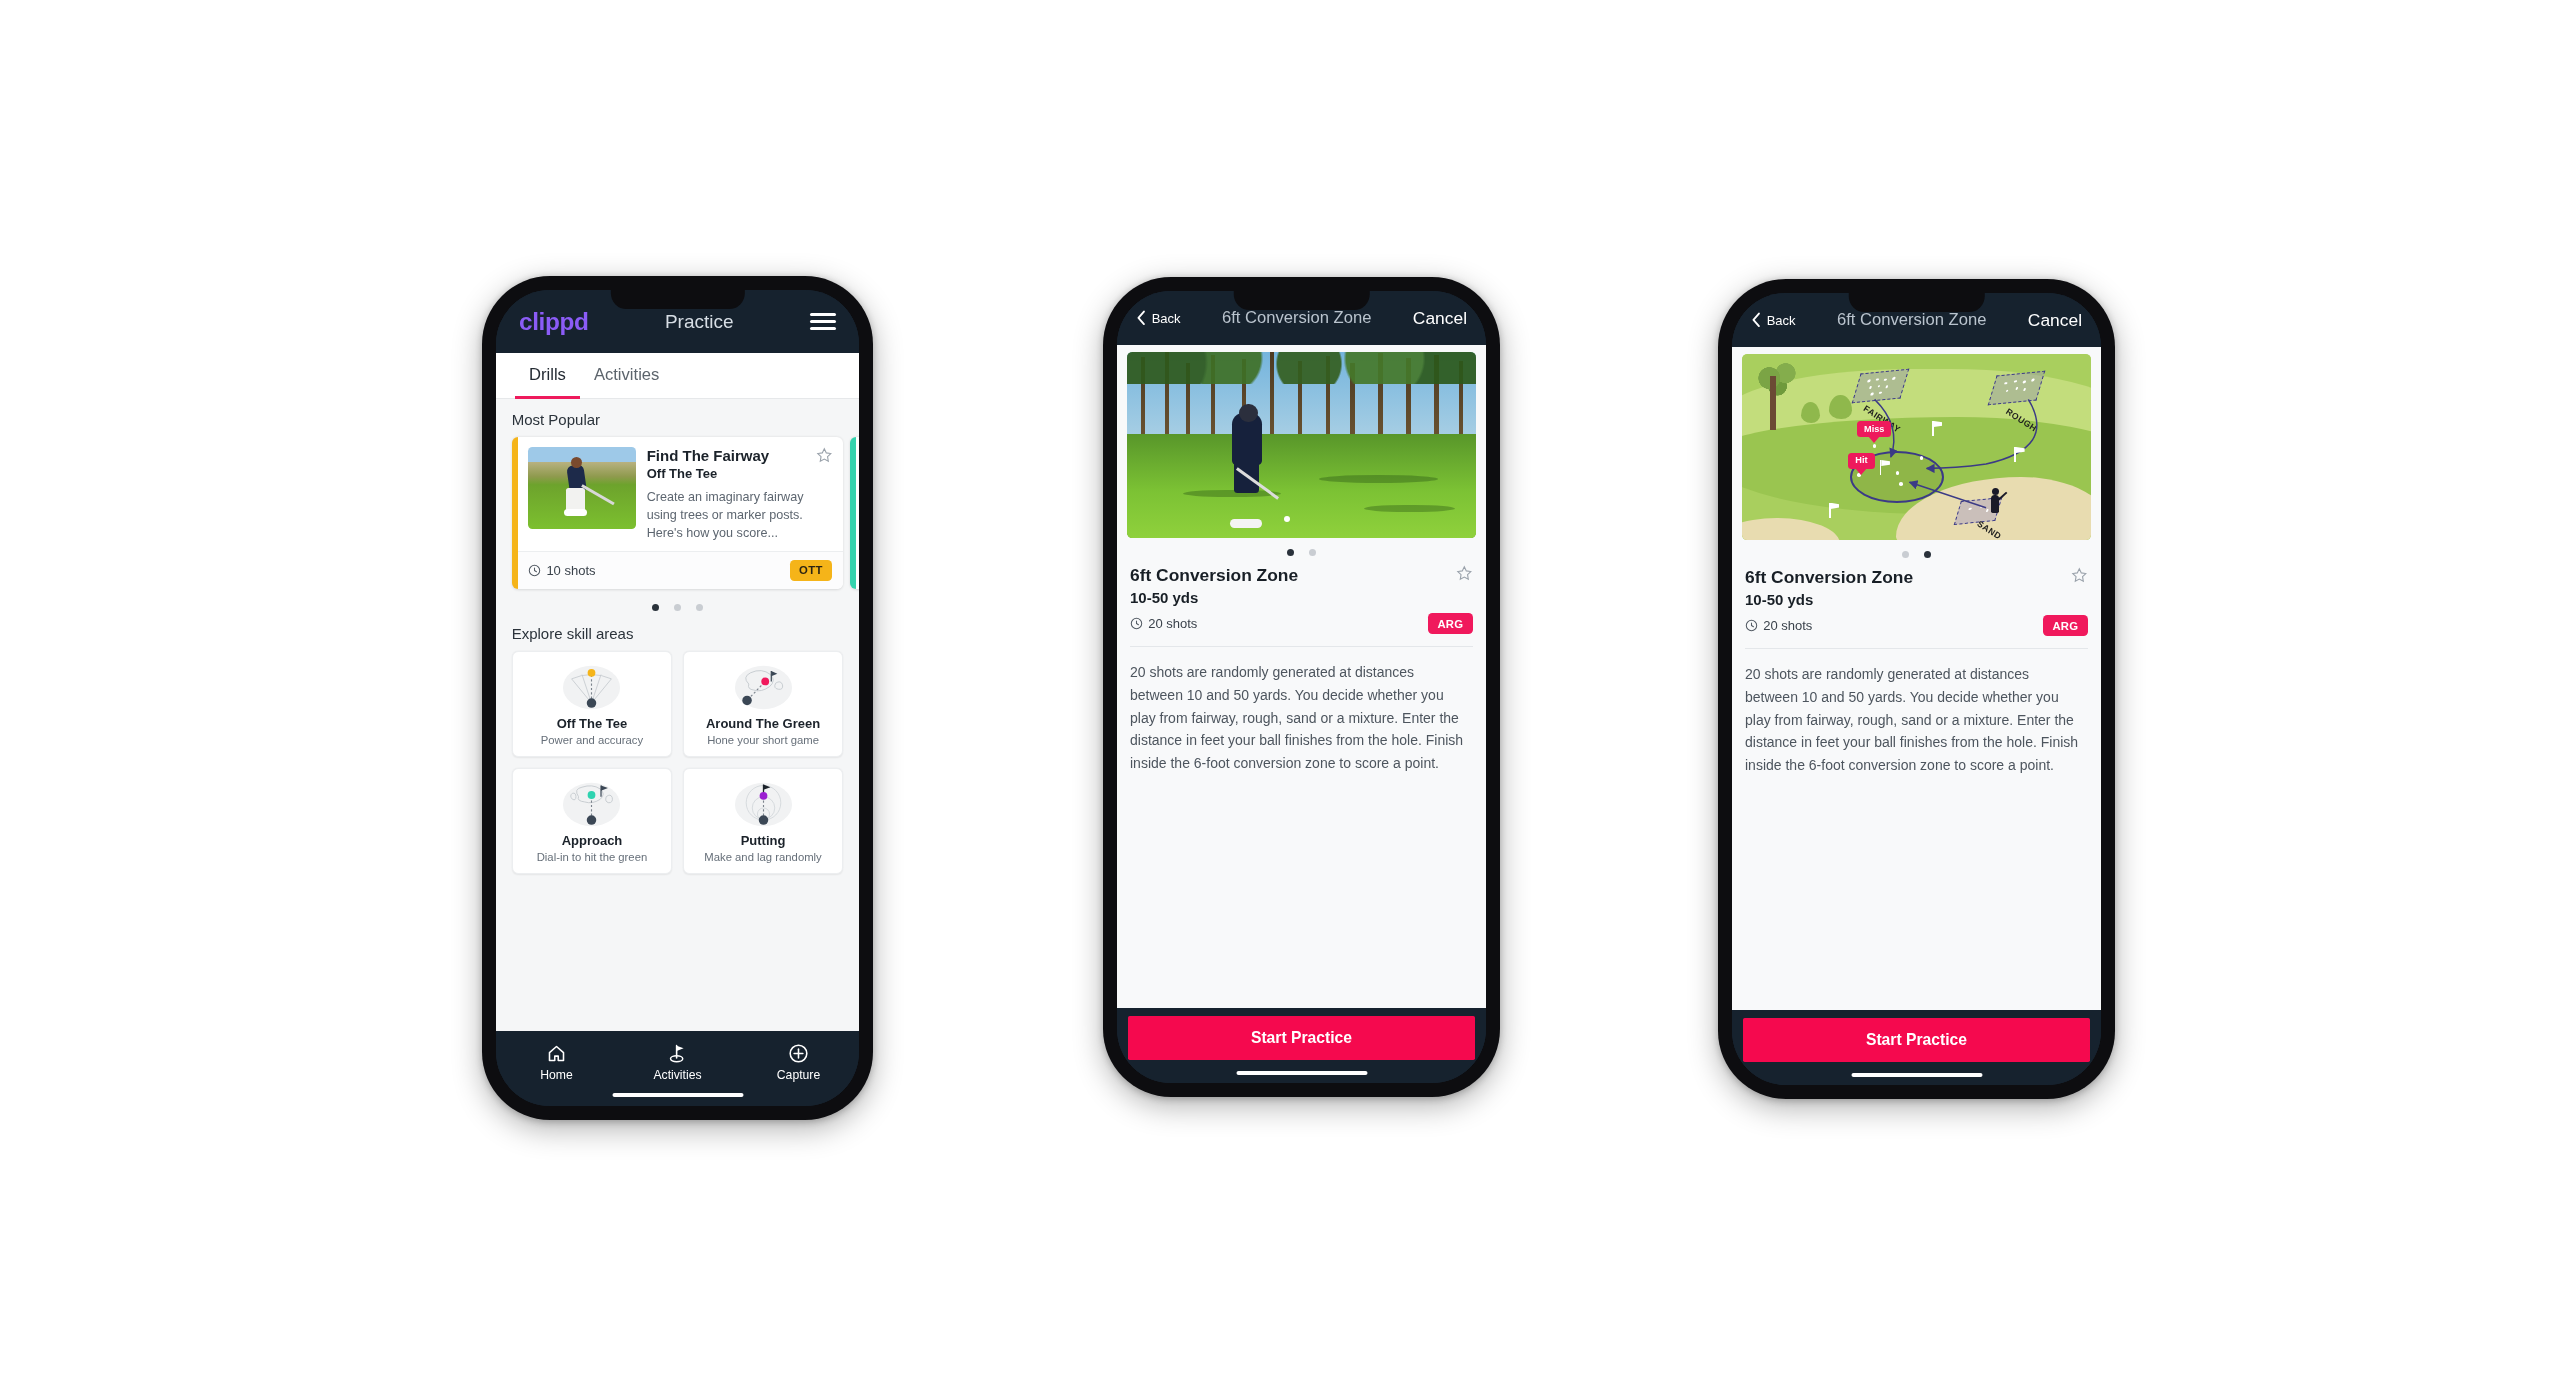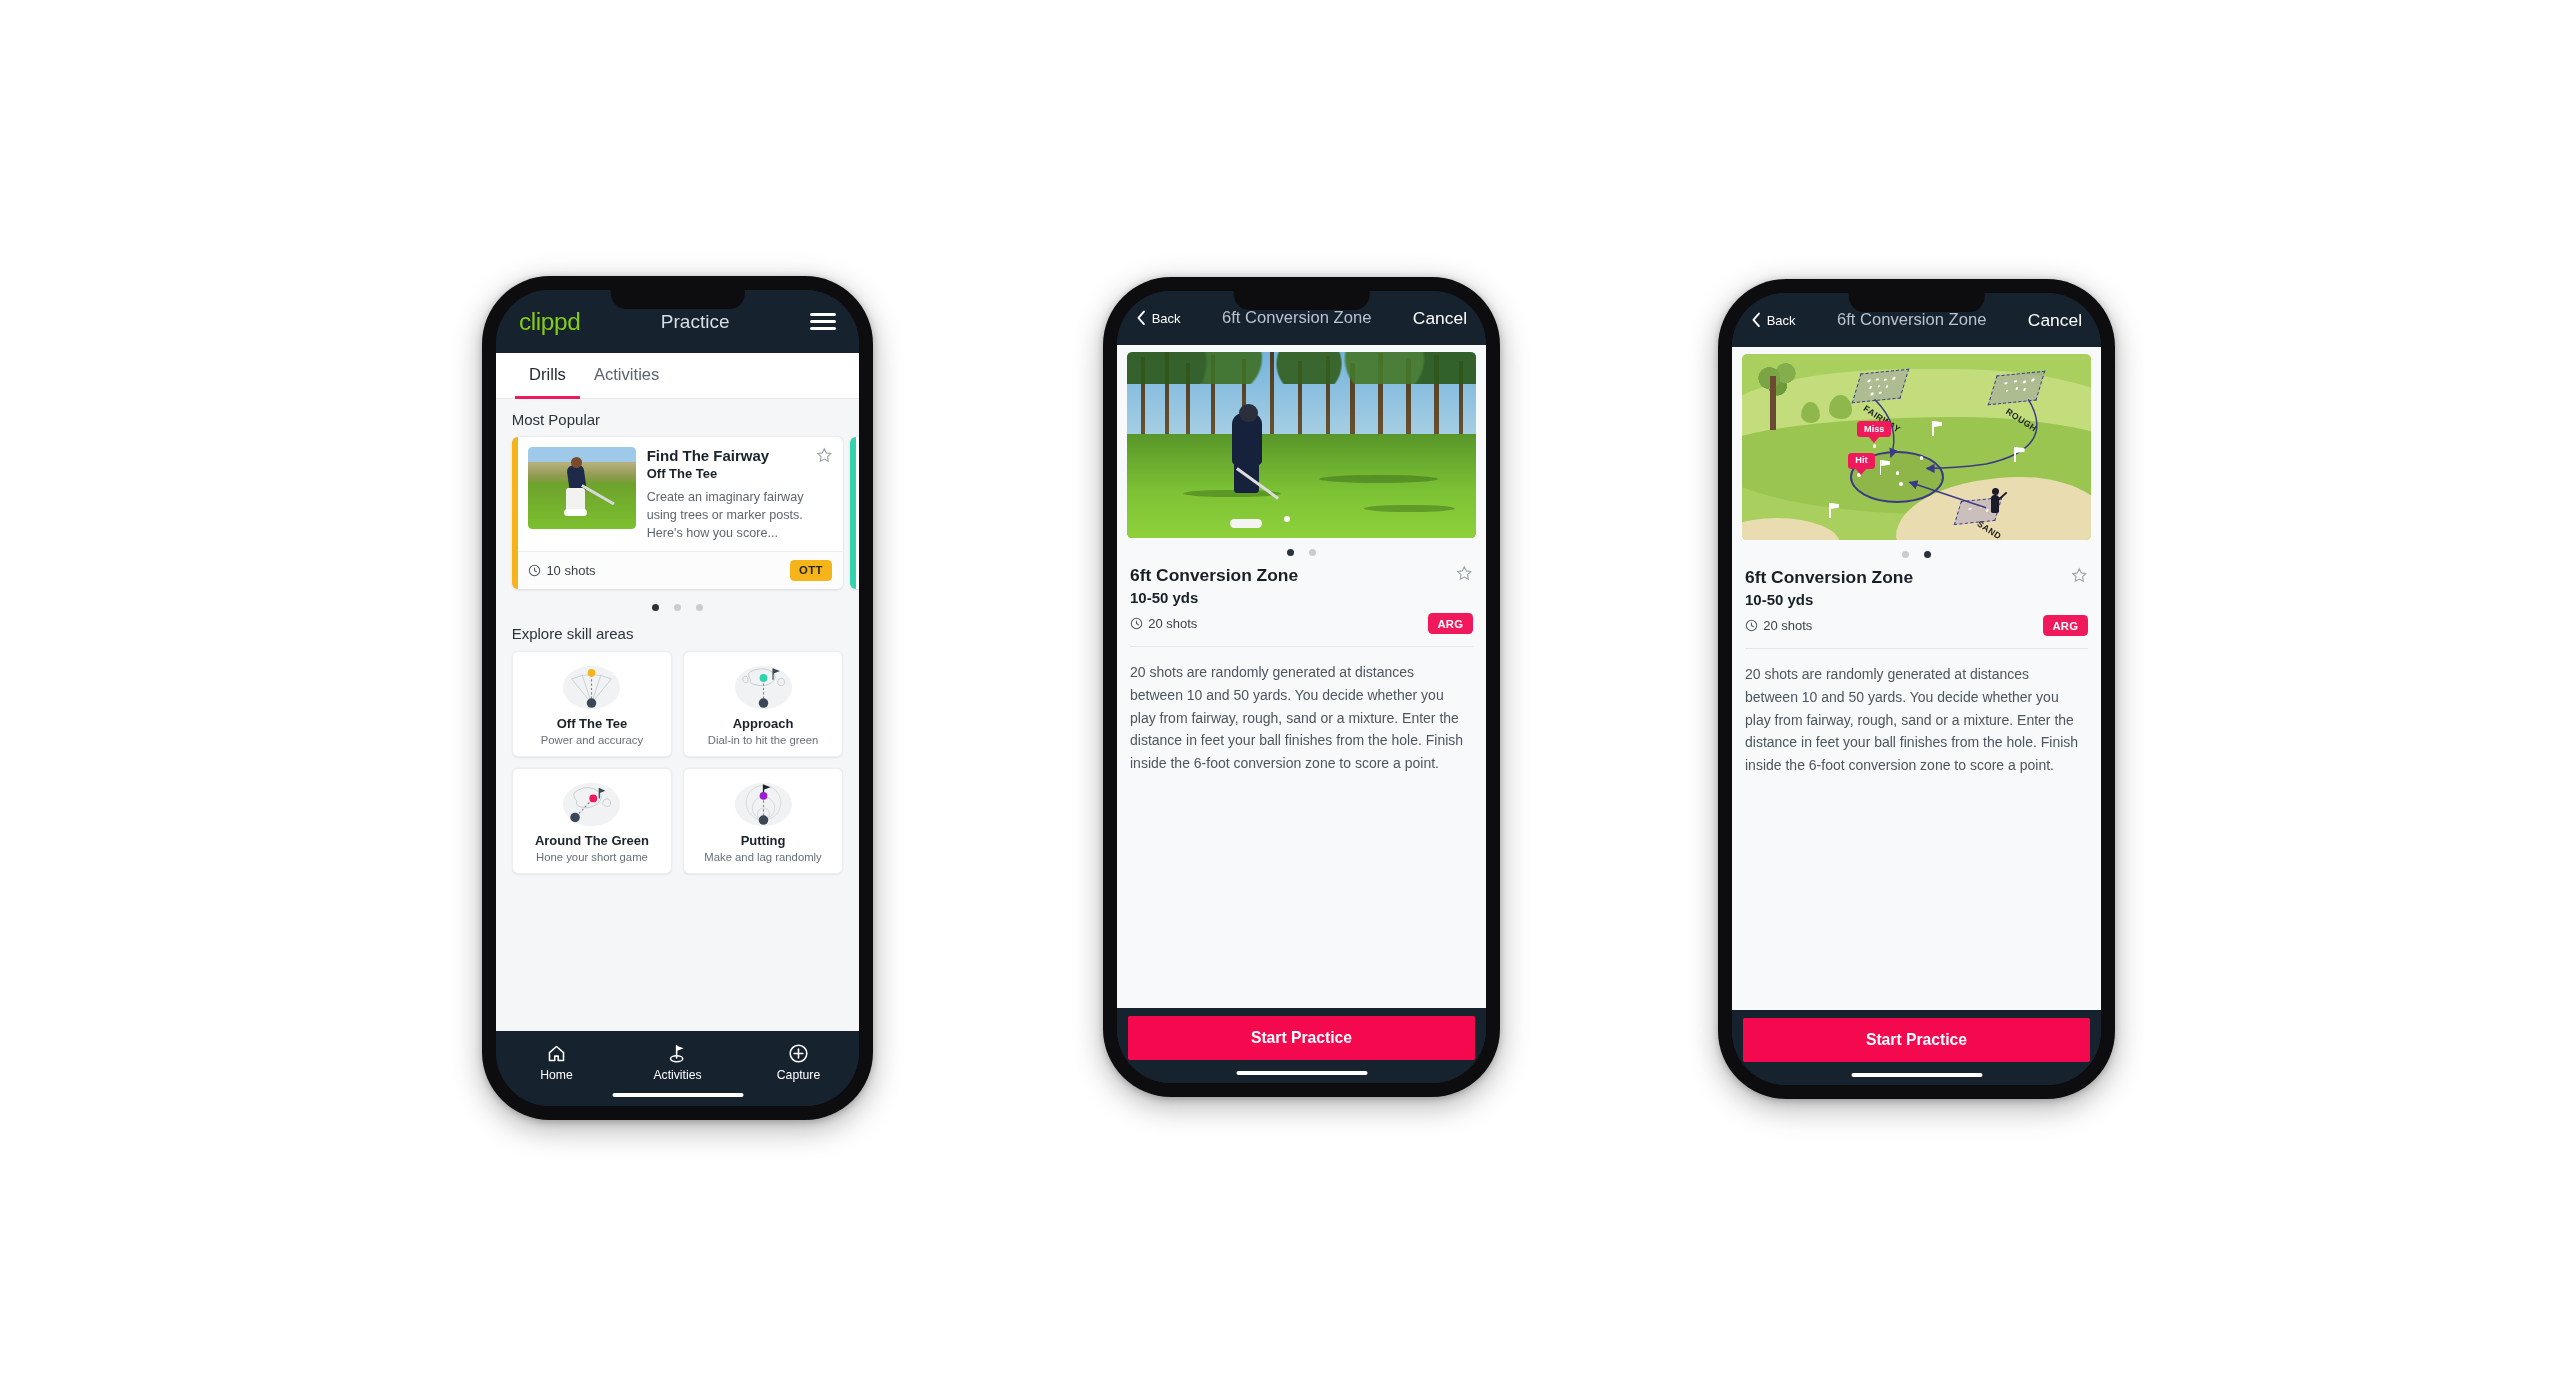--- a/index.html
+++ b/index.html
@@ -48,22 +48,22 @@
   #phone1 { left: 482px; top: 276px; width: 391px; height: 844px; }
 
   .p1-appbar {
     height: 63px;
     background: #16222e;
     display: flex; align-items: center;
     padding: 0 23px;
     flex-shrink: 0;
   }
   .logo {
-    font-size: 24.4px; font-weight: 400;
-    color: #84cc16; letter-spacing: -0.4px;
+    font-size: 24.4px; font-weight: 700;
+    color: #8b5cf6; letter-spacing: -0.4px;
   }
   .p1-title {
     flex: 1; text-align: center;
     color: #d7dee5; font-size: 19px;
   }
   .hamburger { width: 26px; display: flex; flex-direction: column; gap: 4.4px; }
   .hamburger i { display: block; height: 2.6px; background: #ffffff; border-radius: 1.7px; }
 
   .tabs {
     background: #ffffff;
@@ -466,49 +466,49 @@
               </svg>
             </div>
             <div class="skill-name">Off The Tee</div>
             <div class="skill-tag">Power and accuracy</div>
           </div>
 
           <div class="skill-card">
             <div class="skill-ico">
               <svg width="61" height="45" viewBox="0 0 70 52">
                 <ellipse cx="35" cy="26" rx="33" ry="25" fill="#f1f2f3"></ellipse>
+                <path d="M18 22 Q10 14 20 9 Q33 3 43 11 Q50 18 42 25 Q32 32 24 29 Q16 28 18 22 Z" fill="none" stroke="#c6cbd0" stroke-width="1.1"></path>
+                <path d="M49 21 Q55 17 57 23 Q58 29 52 28 Q46 27 49 21 Z" fill="none" stroke="#c6cbd0" stroke-width="1.1"></path>
+                <line x1="44" y1="19" x2="44" y2="7" stroke="#3b4755" stroke-width="1.4"></line>
+                <path d="M44 7 L51 10 L44 13 Z" fill="#3b4755"></path>
+                <line x1="17" y1="40" x2="36" y2="20" stroke="#7b838c" stroke-width="1.3" stroke-dasharray="2.5 2.5"></line>
+                <circle cx="16" cy="41" r="5.5" fill="#3b4755"></circle>
+                <circle cx="37" cy="19" r="4.5" fill="#f0195c"></circle>
+              </svg>
+            </div>
+            <div class="skill-name">Around The Green</div>
+            <div class="skill-tag">Hone your short game</div>
+          </div>
+
+          <div class="skill-card">
+            <div class="skill-ico">
+              <svg width="61" height="45" viewBox="0 0 70 52">
+                <ellipse cx="35" cy="26" rx="33" ry="25" fill="#f1f2f3"></ellipse>
                 <path d="M20 17 Q14 8 24 6 Q36 2 45 8 Q52 14 45 20 Q36 26 27 23 Q18 22 20 17 Z" fill="none" stroke="#c6cbd0" stroke-width="1.1"></path>
                 <path d="M13 20 Q9 16 13 13 Q17 12 17 17 Q17 22 13 20 Z" fill="none" stroke="#c6cbd0" stroke-width="1.1"></path>
                 <path d="M52 17 Q57 13 59 18 Q60 24 55 24 Q50 23 52 17 Z" fill="none" stroke="#c6cbd0" stroke-width="1.1"></path>
                 <line x1="46" y1="17" x2="46" y2="4" stroke="#3b4755" stroke-width="1.4"></line>
                 <path d="M46 4 L54 7 L46 10 Z" fill="#3b4755"></path>
                 <line x1="35" y1="44" x2="35" y2="16" stroke="#7b838c" stroke-width="1.3" stroke-dasharray="2.5 2.5"></line>
                 <circle cx="35" cy="44" r="5.5" fill="#3b4755"></circle>
                 <circle cx="35" cy="15" r="4.5" fill="#2fd3b0"></circle>
               </svg>
             </div>
             <div class="skill-name">Approach</div>
             <div class="skill-tag">Dial-in to hit the green</div>
-          </div>
-
-          <div class="skill-card">
-            <div class="skill-ico">
-              <svg width="61" height="45" viewBox="0 0 70 52">
-                <ellipse cx="35" cy="26" rx="33" ry="25" fill="#f1f2f3"></ellipse>
-                <path d="M18 22 Q10 14 20 9 Q33 3 43 11 Q50 18 42 25 Q32 32 24 29 Q16 28 18 22 Z" fill="none" stroke="#c6cbd0" stroke-width="1.1"></path>
-                <path d="M49 21 Q55 17 57 23 Q58 29 52 28 Q46 27 49 21 Z" fill="none" stroke="#c6cbd0" stroke-width="1.1"></path>
-                <line x1="44" y1="19" x2="44" y2="7" stroke="#3b4755" stroke-width="1.4"></line>
-                <path d="M44 7 L51 10 L44 13 Z" fill="#3b4755"></path>
-                <line x1="17" y1="40" x2="36" y2="20" stroke="#7b838c" stroke-width="1.3" stroke-dasharray="2.5 2.5"></line>
-                <circle cx="16" cy="41" r="5.5" fill="#3b4755"></circle>
-                <circle cx="37" cy="19" r="4.5" fill="#f0195c"></circle>
-              </svg>
-            </div>
-            <div class="skill-name">Around The Green</div>
-            <div class="skill-tag">Hone your short game</div>
           </div>
 
           <div class="skill-card">
             <div class="skill-ico">
               <svg width="61" height="45" viewBox="0 0 70 52">
                 <ellipse cx="35" cy="26" rx="33" ry="25" fill="#f1f2f3"></ellipse>
                 <circle cx="35" cy="24" r="20" fill="none" stroke="#d2d6da" stroke-width="1"></circle>
                 <circle cx="35" cy="30" r="13" fill="none" stroke="#d2d6da" stroke-width="1"></circle>
                 <circle cx="35" cy="37" r="7" fill="none" stroke="#d2d6da" stroke-width="1"></circle>
                 <line x1="35" y1="16" x2="35" y2="3" stroke="#1b222a" stroke-width="1.5"></line>

